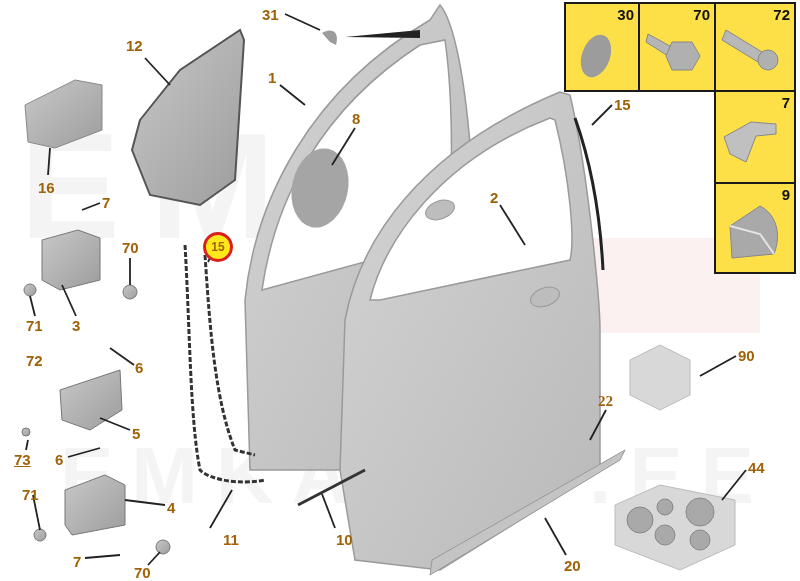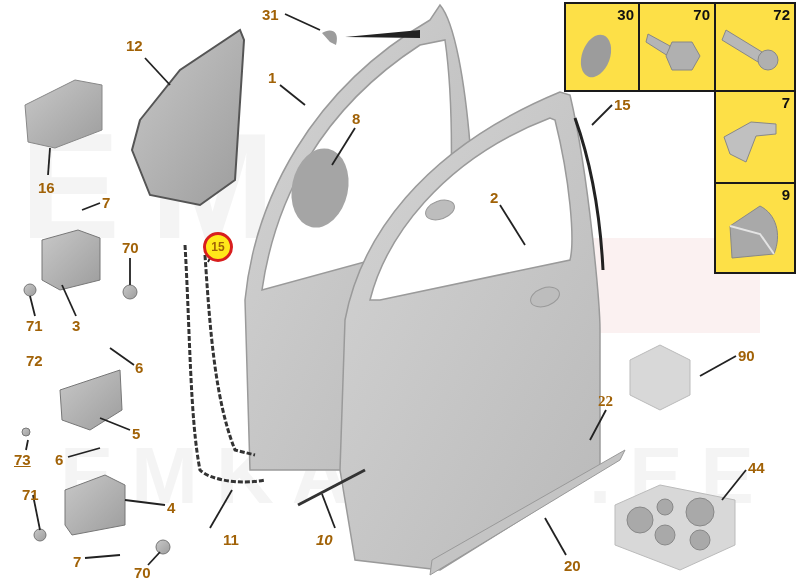--- a/index.html
+++ b/index.html
@@ -165,21 +165,21 @@
   <span class="lbl" style="left:135px;top:360px;">6</span>
   <span class="lbl" style="left:26px;top:353px;">72</span>
   <span class="lbl" style="left:132px;top:426px;">5</span>
   <span class="lbl" style="left:14px;top:452px;text-decoration:underline;">73</span>
   <span class="lbl" style="left:55px;top:452px;">6</span>
   <span class="lbl" style="left:22px;top:487px;">71</span>
   <span class="lbl" style="left:167px;top:500px;">4</span>
   <span class="lbl" style="left:73px;top:554px;">7</span>
   <span class="lbl" style="left:134px;top:565px;">70</span>
   <span class="lbl" style="left:203px;top:532px;margin-left:20px;">11</span>
-  <span class="lbl" style="left:316px;top:532px;font-style:italic;">10</span>
+  <span class="lbl" style="left:336px;top:532px;">10</span>
   <span class="lbl" style="left:490px;top:190px;">2</span>
   <span class="lbl" style="left:614px;top:97px;">15</span>
   <span class="lbl" style="left:598px;top:394px;font-family:Liberation Serif, serif;">22</span>
   <span class="lbl" style="left:564px;top:558px;">20</span>
   <span class="lbl" style="left:738px;top:348px;">90</span>
   <span class="lbl" style="left:748px;top:460px;">44</span>
 
   <span class="lbl hl" style="left:203px;top:212px;">15</span>
 </div>
 

